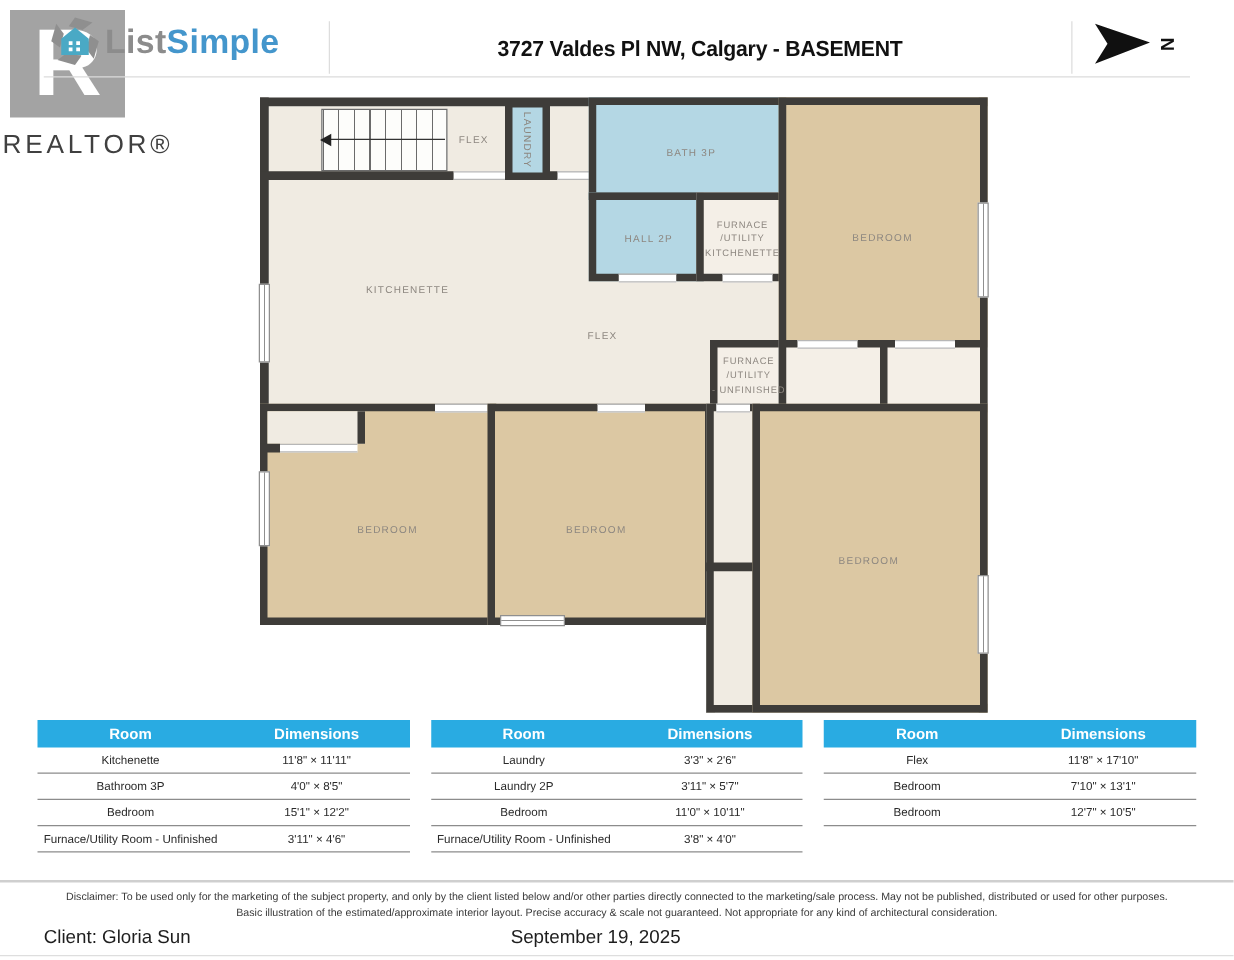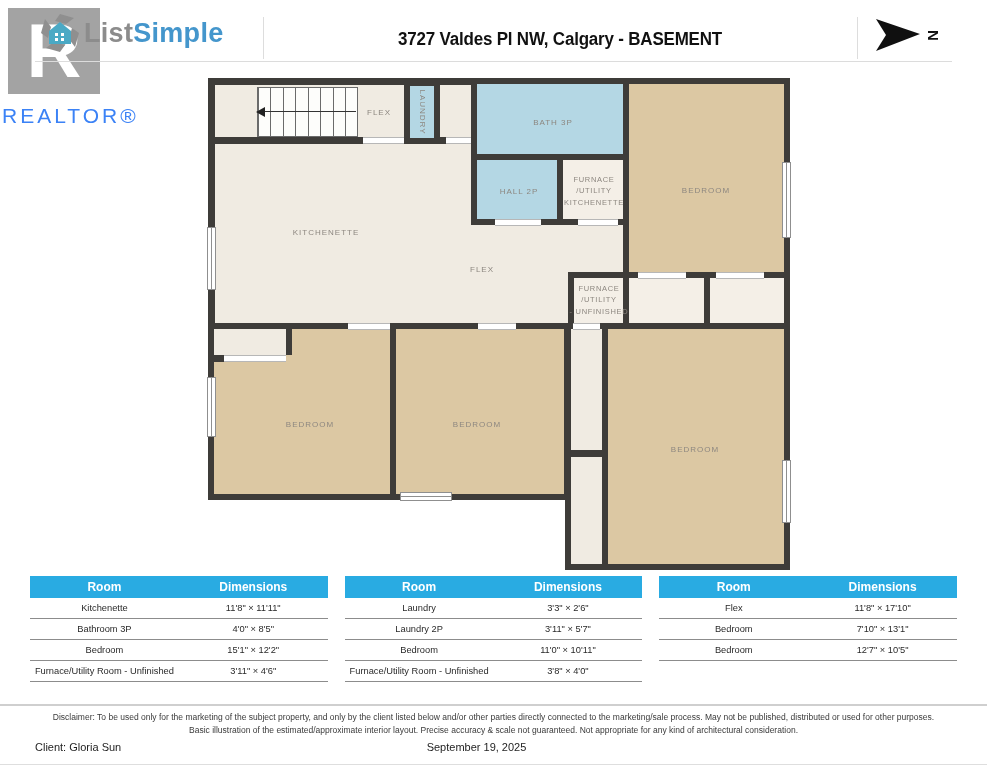--- a/index.html
+++ b/index.html
@@ -5,21 +5,21 @@
   html,body{margin:0;padding:0;}
   body{
     width:987px;height:768px;position:relative;background:#ffffff;
     font-family:"Liberation Sans","DejaVu Sans",sans-serif;overflow:hidden;
   }
   .abs{position:absolute;}
   
   .wm-square{left:8px;top:8px;width:92px;height:86px;background:#9c9c9c;opacity:.92;
     display:flex;align-items:center;justify-content:center;}
   .wm-square span{color:#fff;font-size:76px;font-weight:700;line-height:1;}
-  .wm-text{left:2px;top:104px;width:150px;color:#3b82f6;font-size:21px;letter-spacing:3px;font-weight:400;}
+  .wm-text{left:2px;top:104px;width:150px;color:#404040;font-size:21px;letter-spacing:3px;font-weight:400;}
   .brand{left:40px;top:13px;display:flex;align-items:center;}
   .brand-text{font-size:27px;font-weight:700;letter-spacing:.3px;margin-left:4px;}
   .brand-list{color:#8c8c8c;}
   .brand-simple{color:#4496cc;}
   .vdiv{width:1px;background:#dddddd;top:17px;height:42px;}
   .title{left:270px;top:29px;width:580px;text-align:center;font-size:17.5px;font-weight:700;color:#111;
     letter-spacing:-.2px;transform:scaleX(.97);}
   .north{left:874px;top:18px;display:flex;align-items:center;}
   .north-n{display:inline-block;transform:rotate(90deg);font-size:15px;font-weight:600;color:#111;margin-left:4px;}
   .hrule{height:1px;background:#dcdcdc;}
@@ -47,21 +47,21 @@
   
   .dim-table{left:30px;top:576px;width:927px;}
   .trow-set{display:flex;gap:17px;}
   .tgroup{flex:1;min-width:0;}
   .thead{display:flex;height:22px;background:#29abe2;}
   .thead div{width:50%;color:#fff;font-weight:700;font-size:12px;line-height:22px;text-align:center;}
   .trow{display:flex;height:20px;align-items:center;border-bottom:1px solid #8c8c8c;}
   .trow div{width:50%;text-align:center;font-size:9.3px;color:#2a2a2a;white-space:nowrap;overflow:hidden;}
   
   .disclaimer{left:43px;top:711px;width:901px;text-align:center;font-size:8.5px;line-height:1.5;color:#3a3a3a;}
-  .foot-item{top:741px;font-size:11px;color:#1e1e1e;}
+  .foot-item{top:741px;font-size:15px;color:#1e1e1e;}
 </style>
 </head>
 <body>
 
 <div class="abs wm-square">
   <span>R</span>
 </div>
 <div class="abs wm-text">REALTOR®</div>
 
 <div class="abs brand">

